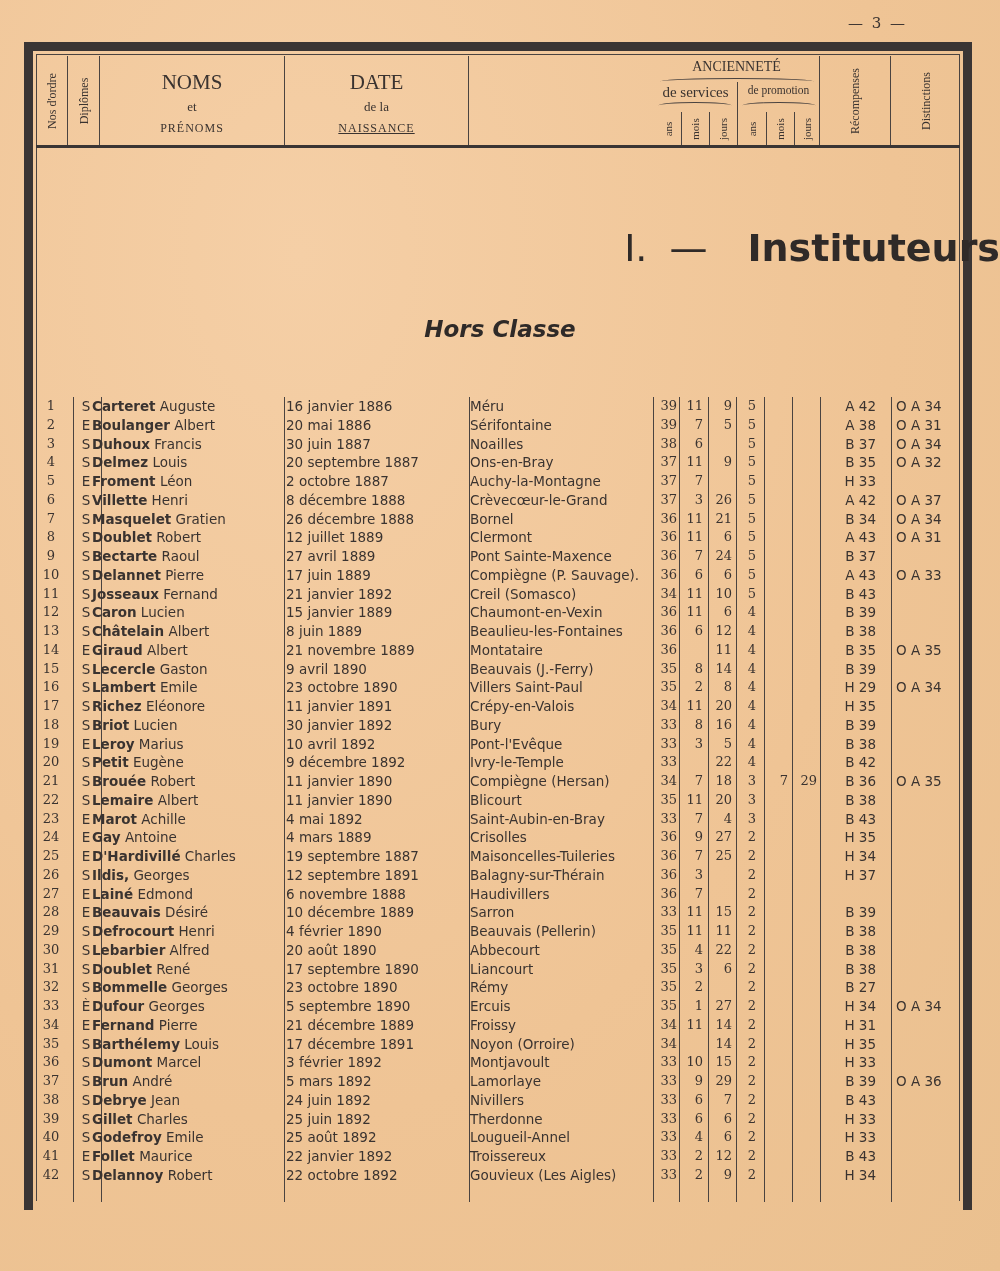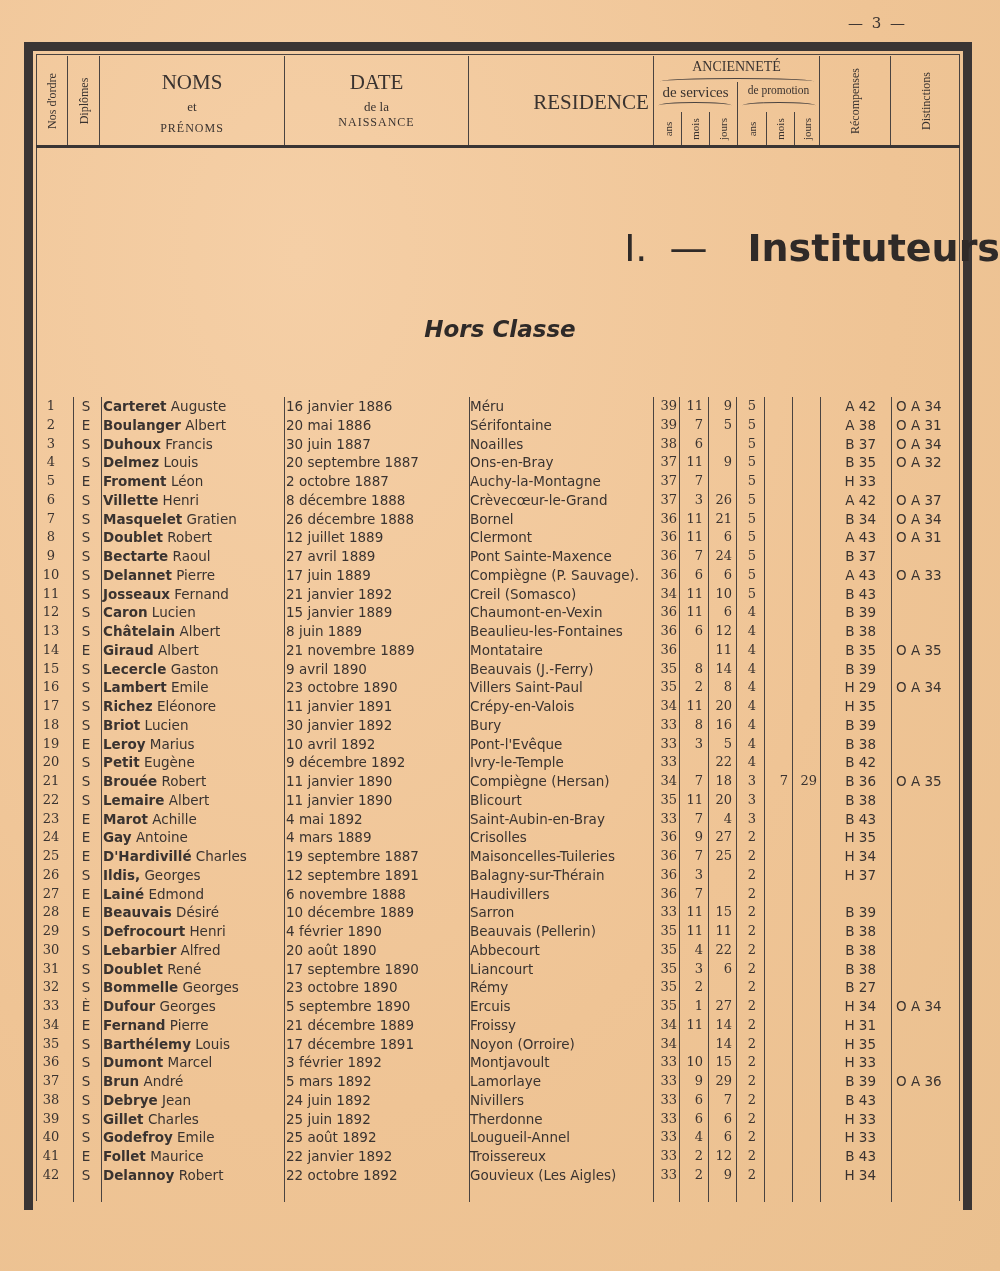--- a/index.html
+++ b/index.html
@@ -43,21 +43,21 @@
   .title .dash { font-weight: normal; margin-right: 40px; }
   .subtitle {
     position: absolute; top: 316px; left: 0; width: 1000px; text-align: center;
     font-weight: bold; font-style: italic; font-size: 23px; color: #2f2a28;
   }
   .rows { position: absolute; left: 36px; top: 397px; width: 924px; }
   .row { position: relative; height: 18.75px; font-size: 13.5px; white-space: nowrap; }
   .c { position: absolute; top: 0; line-height: 18.75px; }
   .c-no { left: 0; width: 30px; text-align: center; font-family: "DejaVu Serif", serif; font-size: 13px; }
   .c-dip { left: 42px; width: 16px; text-align: center; }
-  .c-name { left: 67px; }
+  .c-name { left: 56px; }
   .c-name b { font-weight: bold; }
   .c-date { left: 250px; }
   .c-res { left: 434px; }
   .n { font-family: "DejaVu Serif", serif; font-size: 13px; text-align: right; }
   .c-sa { left: 619px; width: 22px; }
   .c-sm { left: 645px; width: 22px; }
   .c-sj { left: 672px; width: 24px; }
   .c-pa { left: 700px; width: 20px; }
   .c-pm { left: 730px; width: 22px; }
   .c-pj { left: 757px; width: 24px; }
@@ -82,24 +82,21 @@
     <span class="vert">Diplômes</span>
   </div>
   <div class="hcell" style="left:64px;width:185px;">
     <div class="hbig" style="margin-top:14px;">NOMS</div>
     <div style="font-size:13px;margin-top:4px;">et</div>
     <div class="hsmall" style="margin-top:6px;">PRÉNOMS</div>
   </div>
   <div class="hcell" style="left:249px;width:184px;">
     <div class="hbig" style="margin-top:14px;">DATE</div>
     <div style="font-size:13px;margin-top:4px;">de la</div>
-    <div class="hsmall" style="">NAISSANCE</div>
-  </div>
-  <div class="hcell" style="left:433px;width:185px;">
-    <div class="hbig" style="margin-top:34px;margin-left:60px;">RESIDENCE</div>
+    <div class="hsmall" style="margin-top:6px;text-decoration:underline;">NAISSANCE</div>
   </div>
   <div class="hcell" style="left:618px;width:166px;">
     <div style="font-size:14px;margin-top:3px;">ANCIENNETÉ</div>
     <div class="brace" style="left:6px;width:154px;top:22px;"></div>
     <div style="position:absolute;left:0;top:28px;width:83px;font-size:15px;">de services</div>
     <div style="position:absolute;left:83px;top:28px;width:83px;font-size:11.5px;">de promotion</div>
     <div style="position:absolute;left:83px;top:26px;height:63px;border-left:1.3px solid #4a4340;"></div>
     <div class="brace" style="left:4px;width:74px;top:46px;"></div>
     <div class="brace" style="left:88px;width:74px;top:46px;"></div>
     <div style="position:absolute;left:27px;top:56px;height:33px;border-left:1.3px solid #4a4340;"></div>

